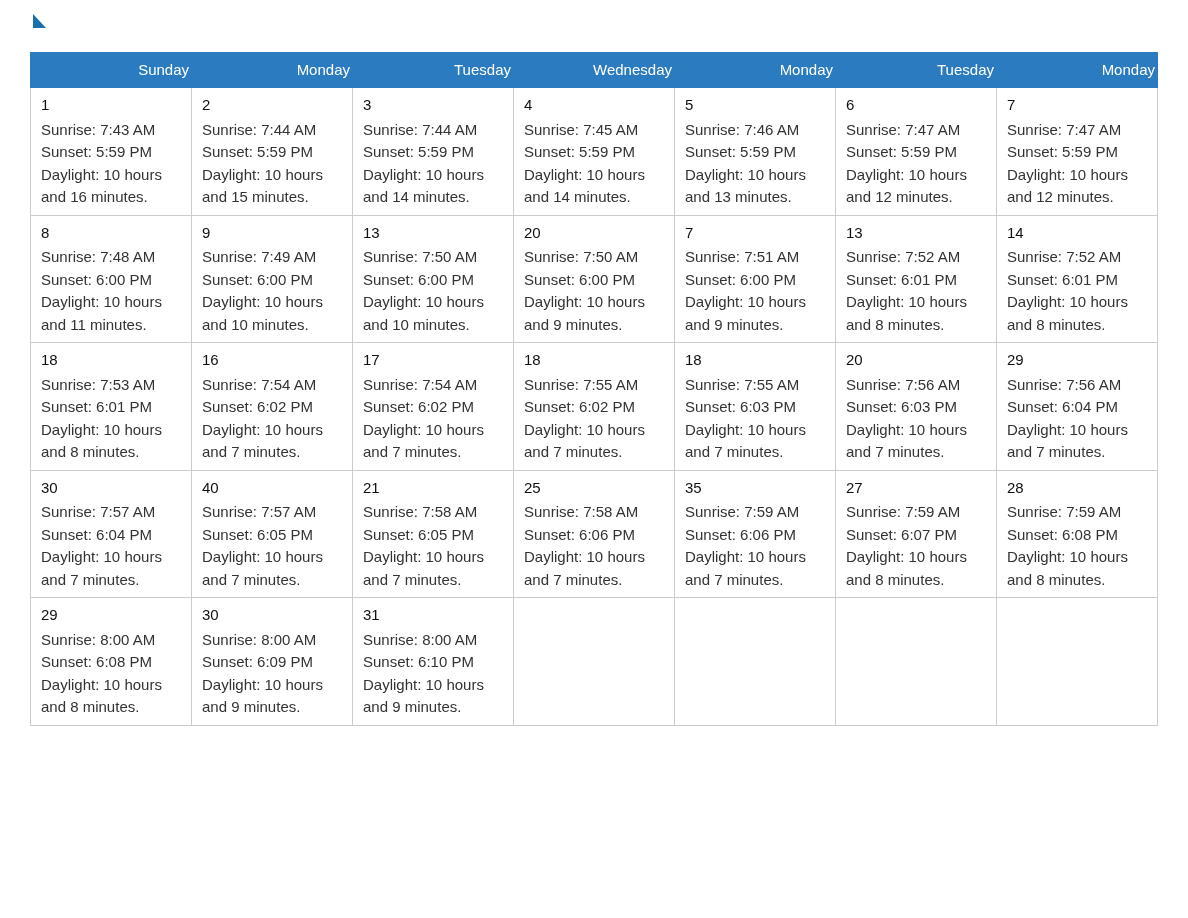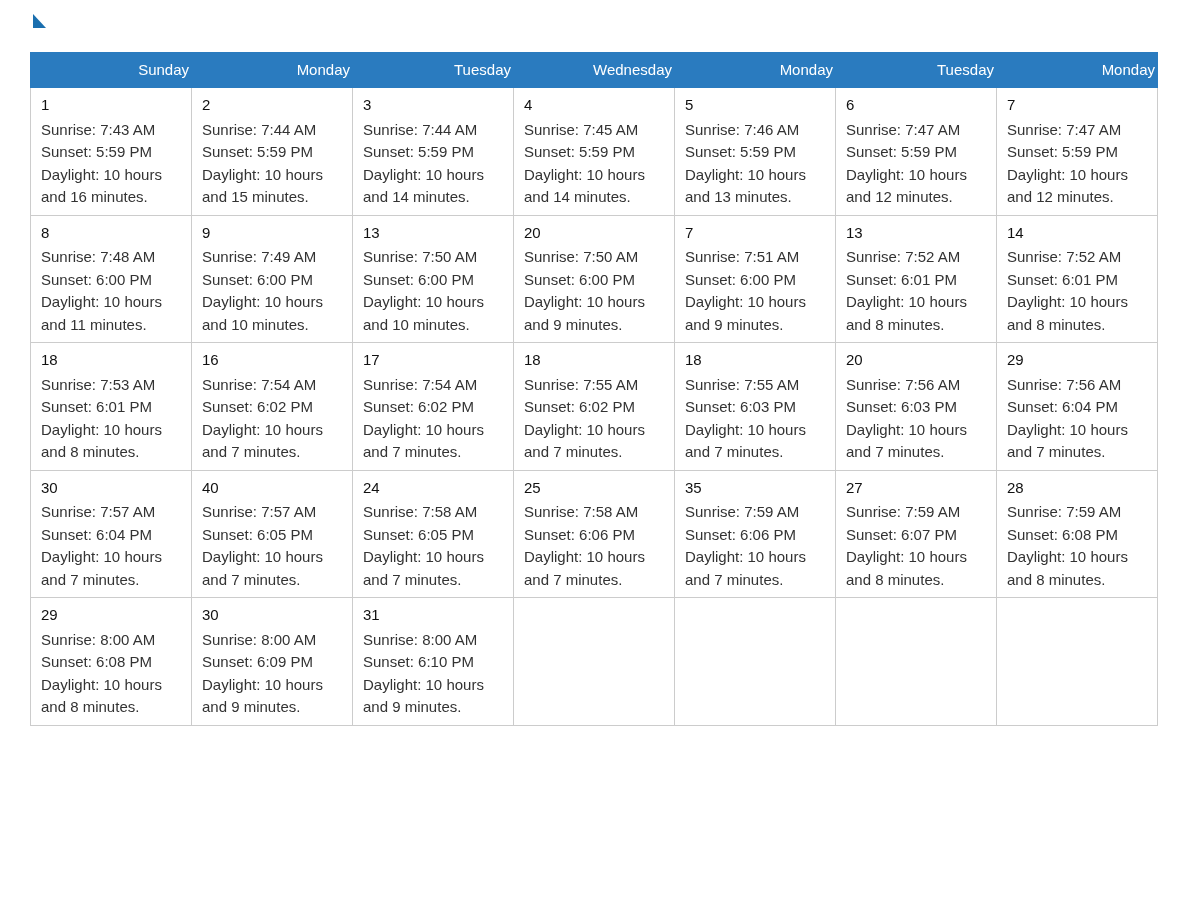--- a/index.html
+++ b/index.html
@@ -180,21 +180,21 @@
         <td><span class="day-number">20</span>
 <span class="day-info">Sunrise: 7:56 AM<br>Sunset: 6:03 PM<br>Daylight: 10 hours and 7 minutes.</span></td>
         <td><span class="day-number">29</span>
 <span class="day-info">Sunrise: 7:56 AM<br>Sunset: 6:04 PM<br>Daylight: 10 hours and 7 minutes.</span></td>
       </tr>
       <tr>
         <td><span class="day-number">30</span>
 <span class="day-info">Sunrise: 7:57 AM<br>Sunset: 6:04 PM<br>Daylight: 10 hours and 7 minutes.</span></td>
         <td><span class="day-number">40</span>
 <span class="day-info">Sunrise: 7:57 AM<br>Sunset: 6:05 PM<br>Daylight: 10 hours and 7 minutes.</span></td>
-        <td><span class="day-number">24</span>
+        <td><span class="day-number">21</span>
 <span class="day-info">Sunrise: 7:58 AM<br>Sunset: 6:05 PM<br>Daylight: 10 hours and 7 minutes.</span></td>
         <td><span class="day-number">25</span>
 <span class="day-info">Sunrise: 7:58 AM<br>Sunset: 6:06 PM<br>Daylight: 10 hours and 7 minutes.</span></td>
         <td><span class="day-number">35</span>
 <span class="day-info">Sunrise: 7:59 AM<br>Sunset: 6:06 PM<br>Daylight: 10 hours and 7 minutes.</span></td>
         <td><span class="day-number">27</span>
 <span class="day-info">Sunrise: 7:59 AM<br>Sunset: 6:07 PM<br>Daylight: 10 hours and 8 minutes.</span></td>
         <td><span class="day-number">28</span>
 <span class="day-info">Sunrise: 7:59 AM<br>Sunset: 6:08 PM<br>Daylight: 10 hours and 8 minutes.</span></td>
       </tr>

